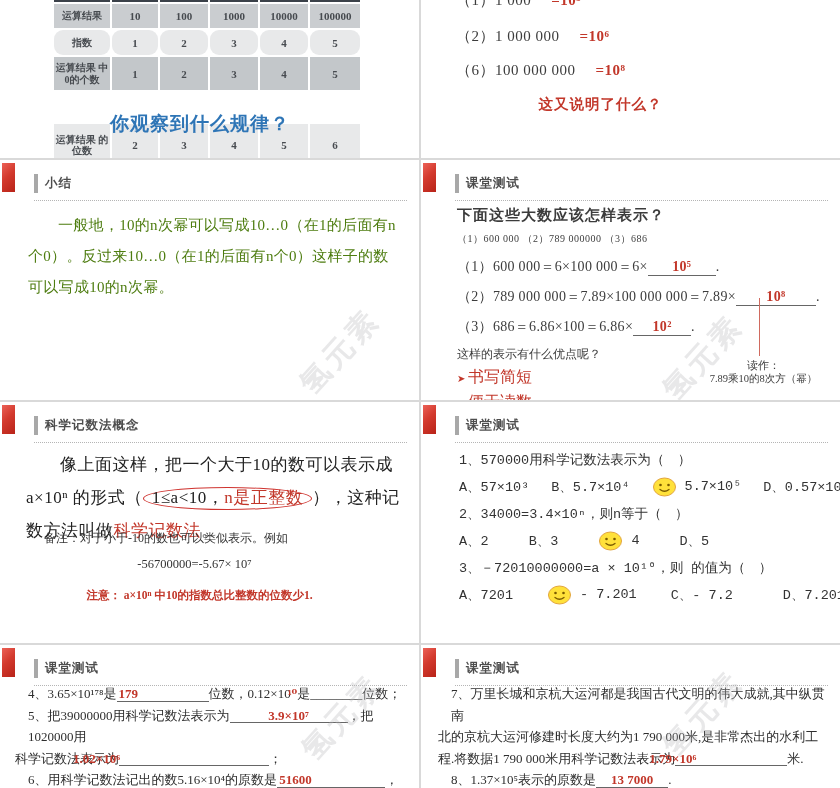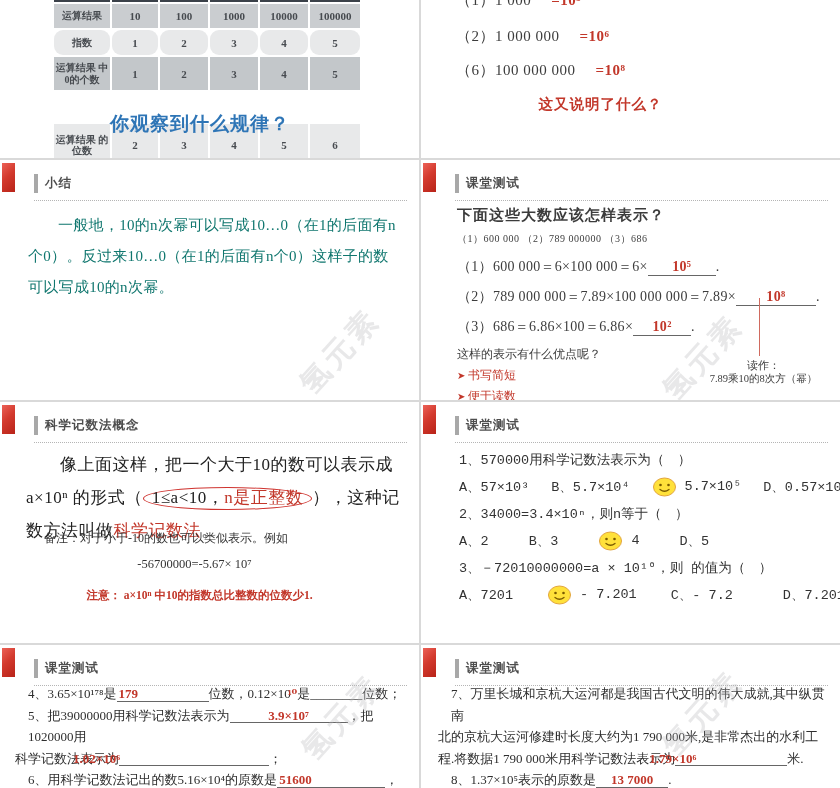--- a/index.html
+++ b/index.html
@@ -39,32 +39,32 @@
            font-size:19px; font-weight:bold; color:#2e75b6; letter-spacing:1px; }
 
   
   .pw-line { position:absolute; left:35px; font-size:15px; letter-spacing:0.5px; white-space:nowrap; }
   .pw-line .rhs { margin-left:20px; font-weight:bold; }
   .pw-q { position:absolute; left:0; right:60px; top:95px; text-align:center;
           font-size:14.5px; font-weight:bold; letter-spacing:1px; }
 
   
   .sum-body { position:absolute; left:28px; right:22px; top:50px; font-size:15px;
-              line-height:31px; text-indent:2em; color:#0f766e; letter-spacing:0.3px; }
+              line-height:31px; text-indent:2em; color:#4d7c0f; letter-spacing:0.3px; }
 
   
   .t1 { position:absolute; left:36px; right:10px; top:46px; font-size:14px; }
   .t1 .prompt { font-size:15px; font-weight:bold; letter-spacing:1px; }
   .t1 .given { margin-top:7px; font-size:10px; letter-spacing:0.5px; }
   .t1 .ansln { margin-top:12px; white-space:nowrap; letter-spacing:0.3px; }
   .blank { display:inline-block; border-bottom:1px solid #666; text-align:center;
            min-width:68px; line-height:1.05; vertical-align:baseline; }
   .blank b { font-size:14px; }
   .t1 .adv { margin-top:10px; font-size:12px; color:#3c3c3c; }
-  .t1 .bull { margin-top:4px; font-size:12px; color:#c2372a; }
+  .t1 .bull { margin-top:4px; font-size:16px; color:#c2372a; }
   .t1 .bull::before { content:"➤ "; font-size:10px; }
   .read-aside { position:absolute; left:270px; top:138px; width:145px; text-align:center; }
   .read-aside .vline { position:absolute; left:68px; top:0; width:1px; height:58px; background:#d06a5f; }
   .read-aside .rl { position:absolute; top:60px; left:0; right:0; font-size:11px; color:#3c3c3c; }
   .read-aside .rt { position:absolute; top:74px; left:-20px; width:185px; font-size:10.5px; color:#3c3c3c; }
 
   
   .cp-p { position:absolute; left:26px; right:14px; top:46px; font-size:17px; line-height:33px;
           text-indent:2em; color:#222; letter-spacing:0.5px; }
   .circ { border:1.5px solid #cf3430; border-radius:50%; padding:0 8px 2px 8px; }

